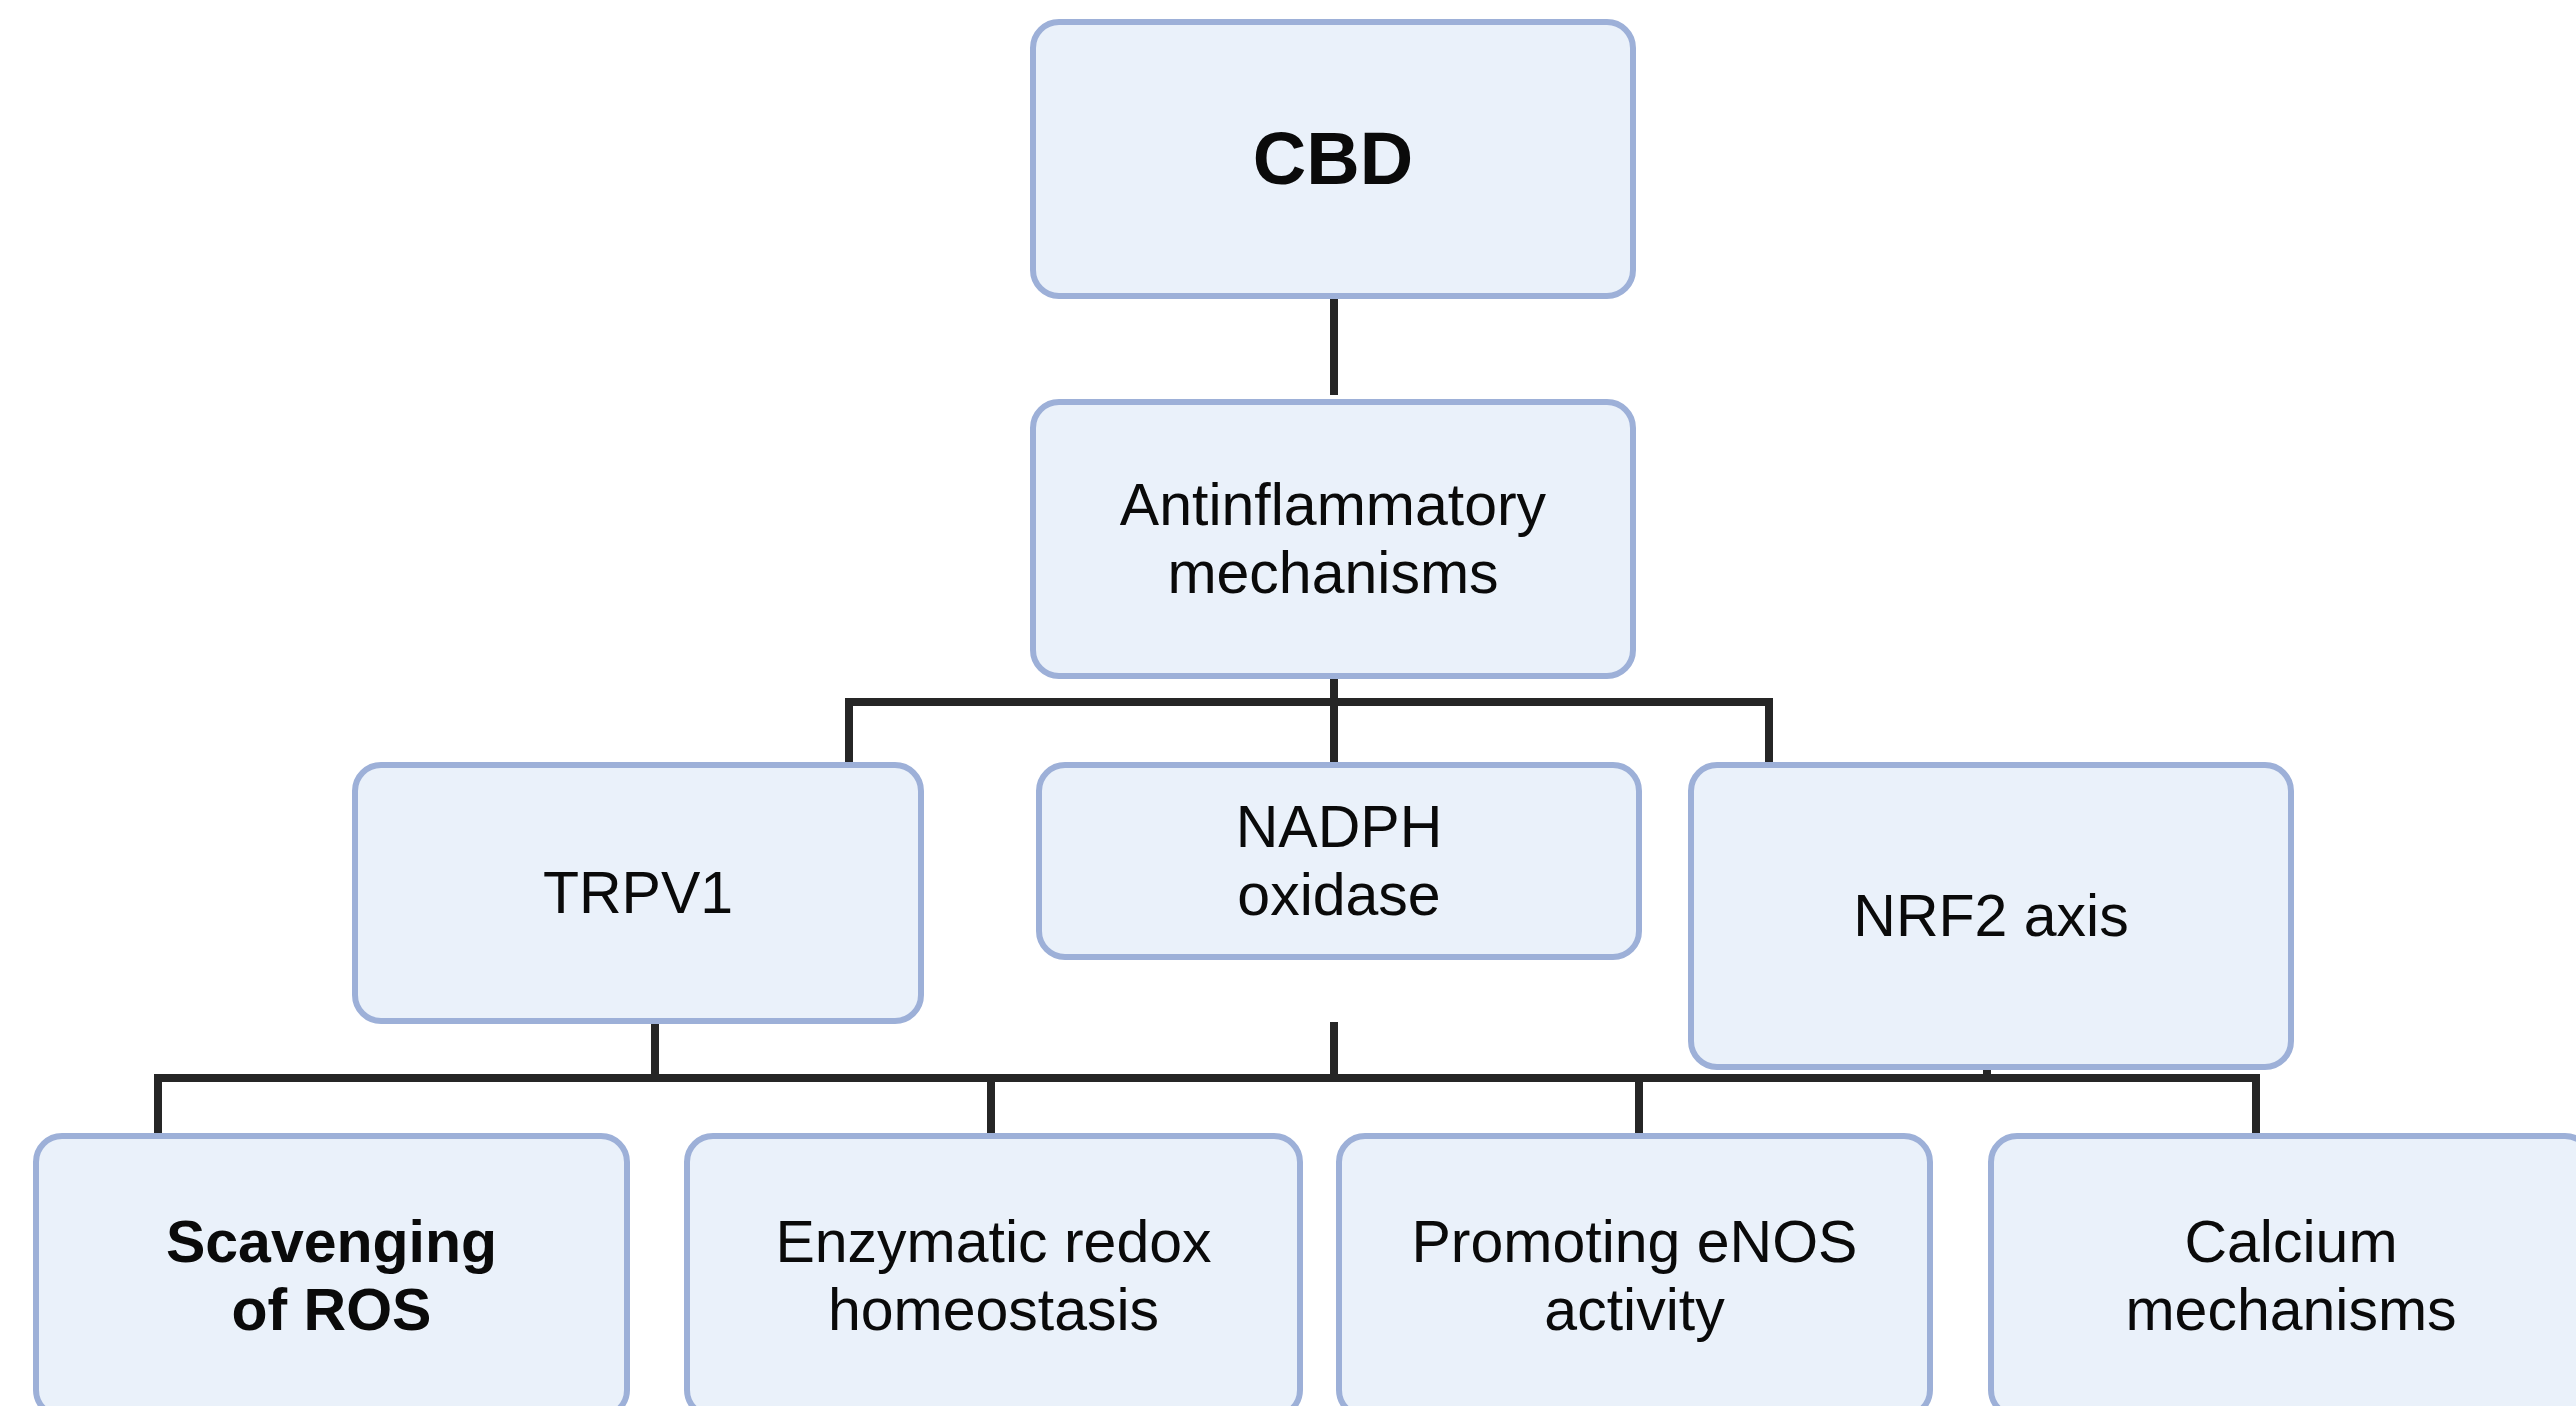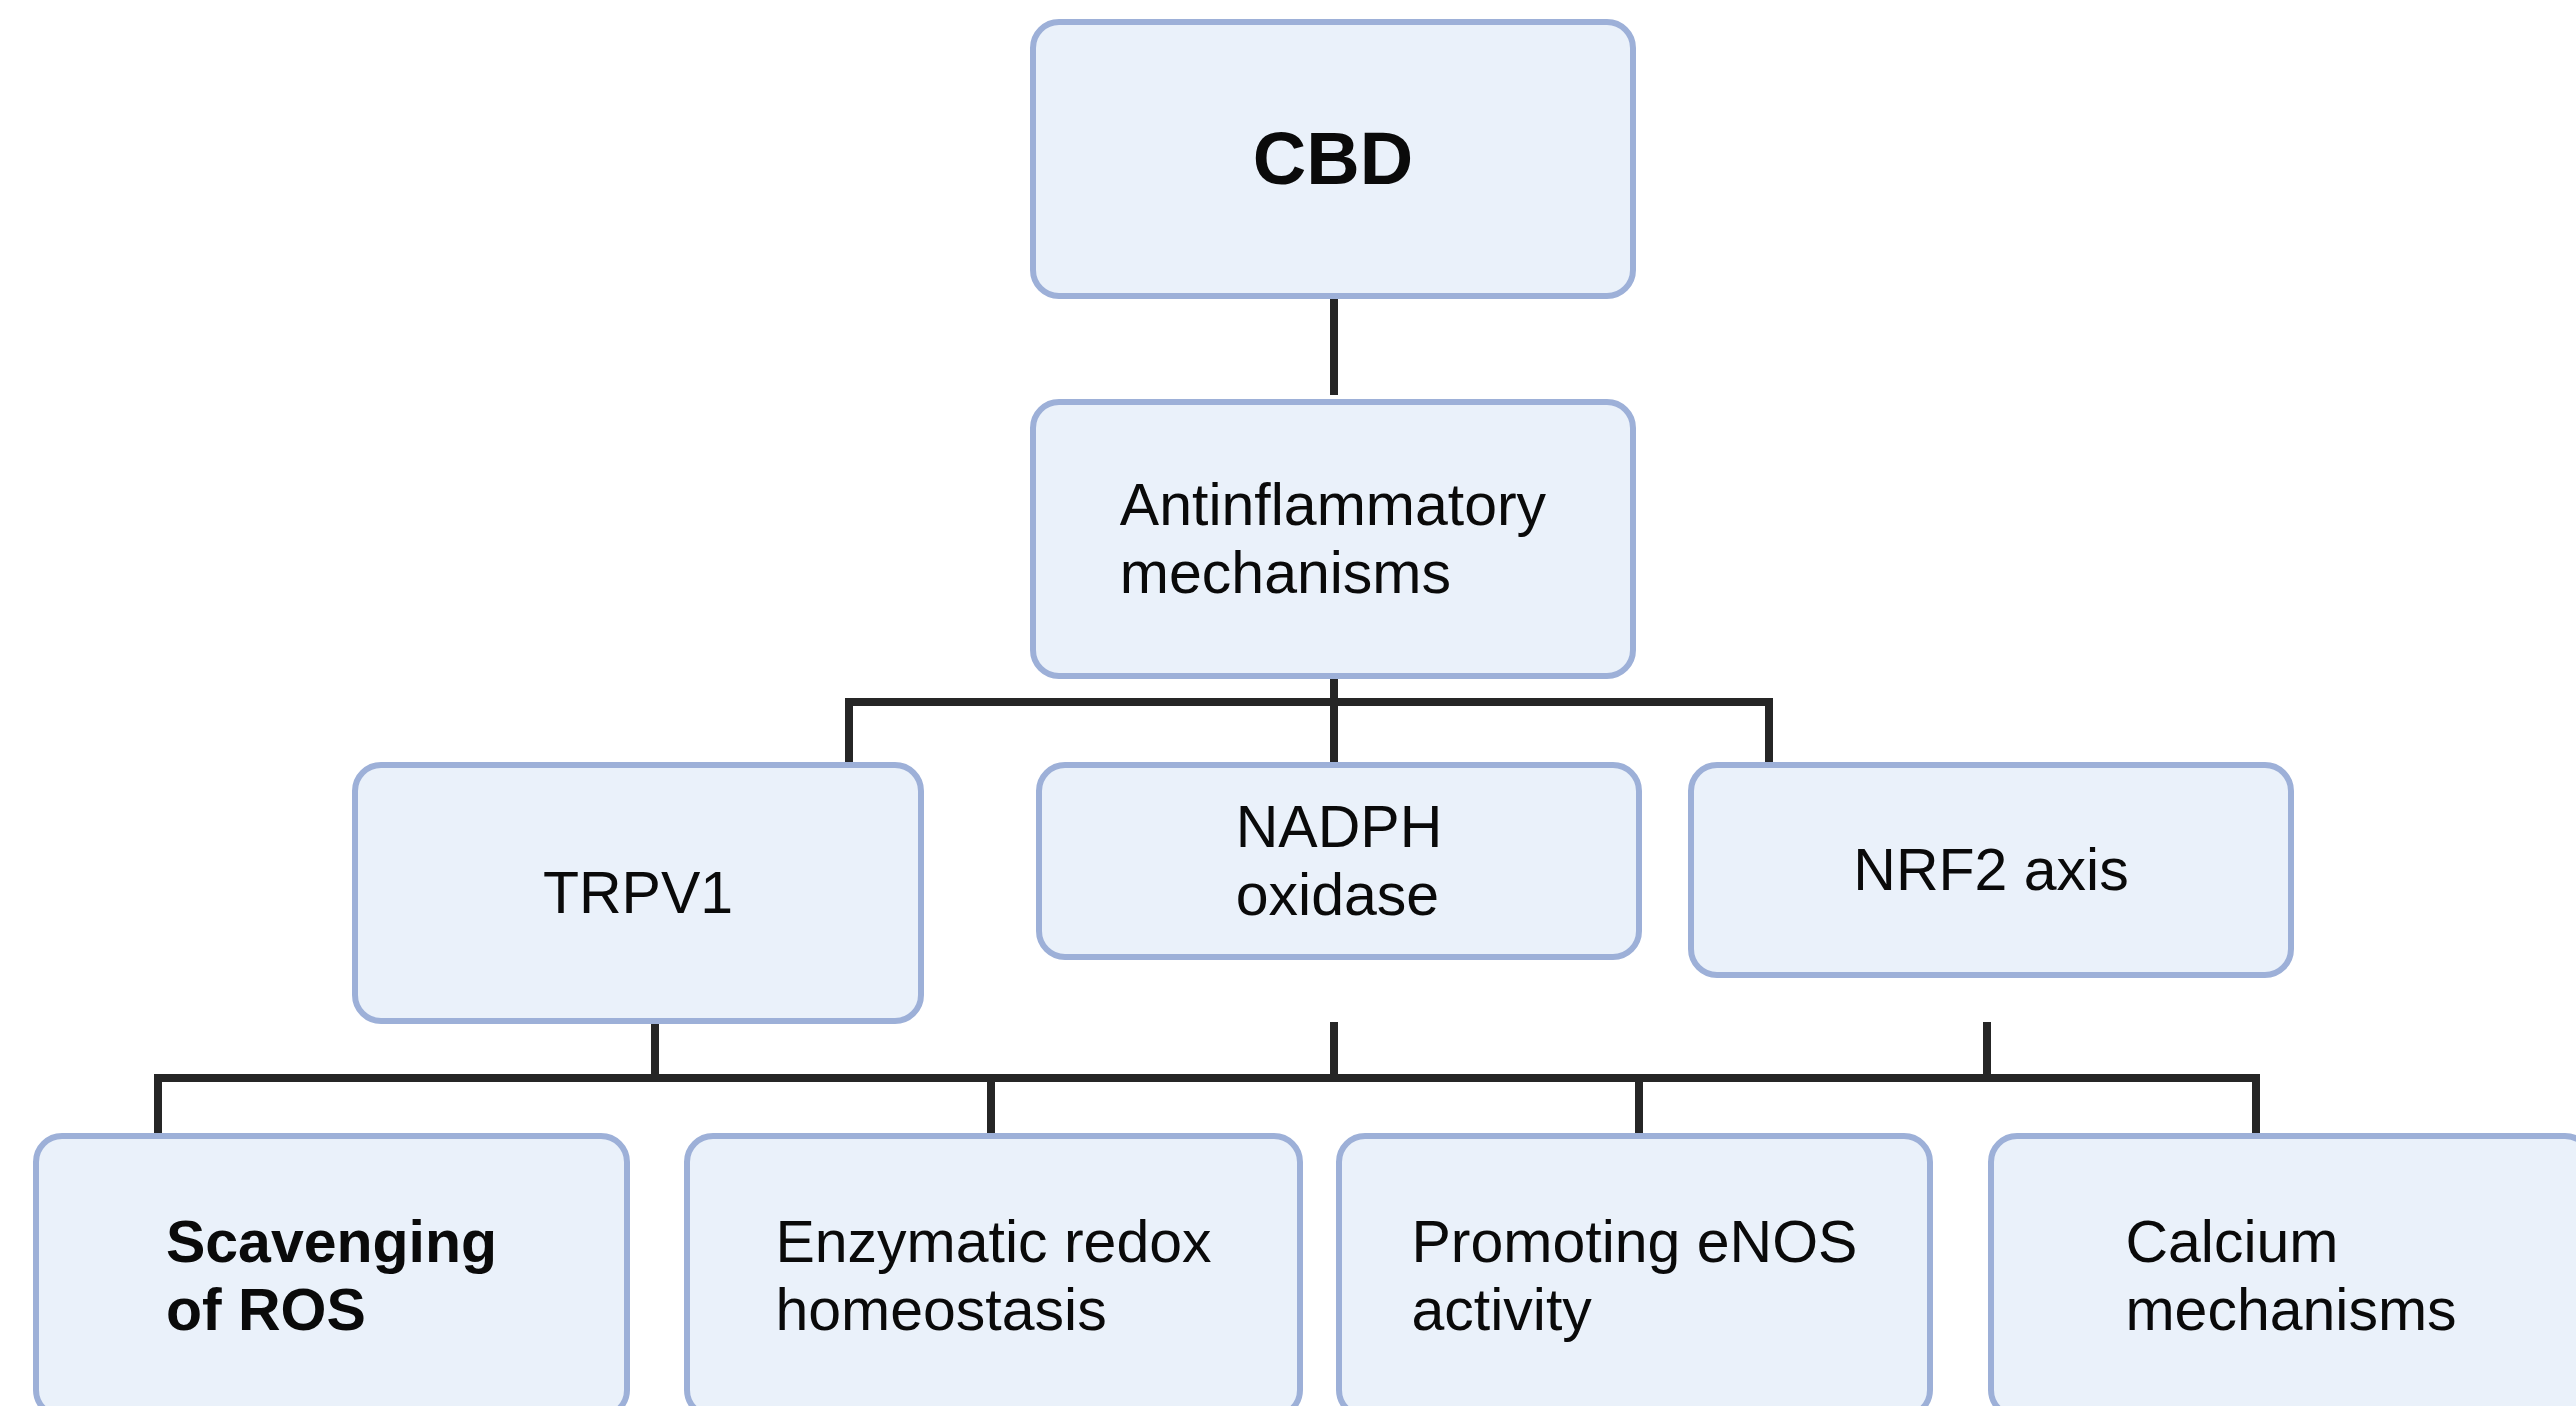--- a/index.html
+++ b/index.html
@@ -19,21 +19,21 @@
   }
   .node {
     position: absolute;
     box-sizing: border-box;
     background: #eaf1fa;
     border: 6px solid #9db0d8;
     border-radius: 29px;
     display: flex;
     align-items: center;
     justify-content: center;
-    text-align: left;
+    text-align: center;
     color: #0a0a0a;
     line-height: 1.16;
     z-index: 2;
   }
   .node .label {
     display: block;
     white-space: pre-line;
     padding: 0 12px;
   }
 
@@ -50,21 +50,21 @@
   
   .n-trpv1 {
     left: 352px;   top: 762px;  width: 572px;  height: 262px;
     font-size: 59px;
   }
   .n-nadph {
     left: 1036px;  top: 762px;  width: 606px;  height: 198px;
     font-size: 59px;
   }
   .n-nrf2 {
-    left: 1688px;  top: 762px;  width: 606px;  height: 216px;
+    left: 1688px;  top: 762px;  width: 606px;  height: 308px;
     font-size: 59px;
   }
   
   .n-ros {
     left: 33px;    top: 1133px; width: 597px;  height: 286px;
     font-size: 59px;  font-weight: 600;
   }
   .n-enz {
     left: 684px;   top: 1133px; width: 619px;  height: 286px;
     font-size: 59px;

